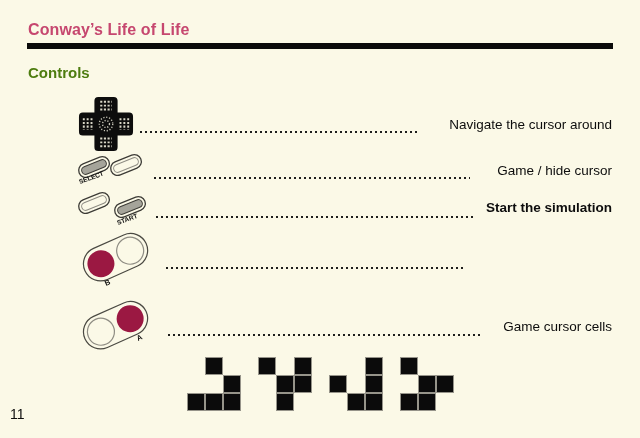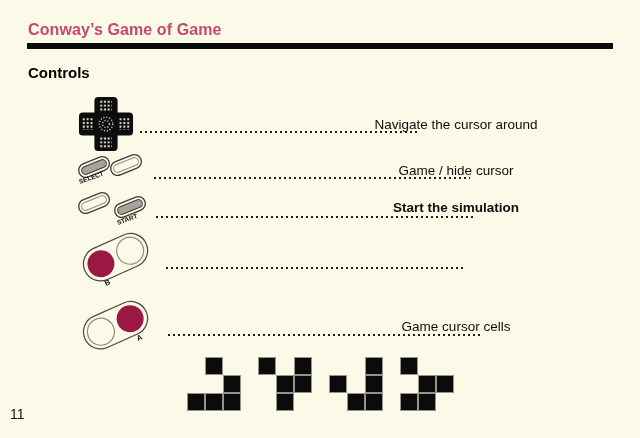--- a/index.html
+++ b/index.html
@@ -13,40 +13,40 @@
   }
   .page{position:absolute;inset:0;}
   .title{
     position:absolute;left:28px;top:21px;margin:0;
     font-size:16px;font-weight:bold;color:#C6476F;
     letter-spacing:.1px;
   }
   .rule{position:absolute;left:27px;top:43px;width:586px;height:6px;background:#0B0B0B;}
   .heading{
     position:absolute;left:28px;top:64px;margin:0;
-    font-size:15px;font-weight:bold;color:#000000;
+    font-size:15px;font-weight:bold;color:#4d7c0f;
   }
   .icon{position:absolute;}
   .dpad{left:78px;top:96px;}
   .selbtn{left:76px;top:153px;}
   .startbtn{left:76px;top:191px;}
   .bbtn{left:80px;top:229px;}
   .abtn{left:80px;top:297px;}
   .leader{
     position:absolute;height:2px;
     background:repeating-linear-gradient(90deg,#1E1E1C 0 2px,transparent 2px 5px);
   }
   .lead-1{left:140px;top:131px;width:278px;}
   .lead-2{left:154px;top:177px;width:316px;}
   .lead-3{left:156px;top:216px;width:317px;}
   .lead-4{left:166px;top:267px;width:297px;}
   .lead-5{left:168px;top:334px;width:315px;}
   .row-label{
     position:absolute;left:300px;right:28px;
-    text-align:center;font-size:13.5px;color:#0D0D0D;
+    text-align:right;font-size:13.5px;color:#0D0D0D;
   }
   .lab-1{top:117px;}
   .lab-2{top:163px;}
   .lab-3{top:200px;font-weight:bold;}
   .lab-4{top:251px;}
   .lab-5{top:319px;}
   .glider-block{
     position:absolute;left:187px;top:357px;
     display:flex;gap:17px;
   }
@@ -61,21 +61,21 @@
     position:absolute;left:10px;top:406px;
     font-size:14px;color:#0D0D0D;
   }
   svg text{font-family:"Liberation Sans", sans-serif;}
 </style>
 </head>
 <body>
 
 <div class="page">
 
-  <h1 class="title">Conway’s Game of Game</h1>
+  <h1 class="title">Conway’s Life of Life</h1>
   <div class="rule"></div>
   <h2 class="heading">Controls</h2>
 
   <svg class="icon dpad" width="56" height="56" viewBox="0 0 58 58">
     <path d="M21 1 h16 a4 4 0 0 1 4 4 v12 h12 a4 4 0 0 1 4 4 v16 a4 4 0 0 1 -4 4 H41 v12 a4 4 0 0 1 -4 4 H21 a4 4 0 0 1 -4 -4 V41 H5 a4 4 0 0 1 -4 -4 V21 a4 4 0 0 1 4 -4 h12 V5 a4 4 0 0 1 4 -4 Z" fill="#0D0D0D"></path>
     <g stroke="#FBF9E7" stroke-width="2" stroke-dasharray="2.2 1.6" opacity="0.85">
       <line x1="23" y1="6" x2="35" y2="6"></line>
       <line x1="23" y1="10" x2="35" y2="10"></line>
       <line x1="23" y1="14" x2="35" y2="14"></line>
       <line x1="23" y1="44" x2="35" y2="44"></line>

